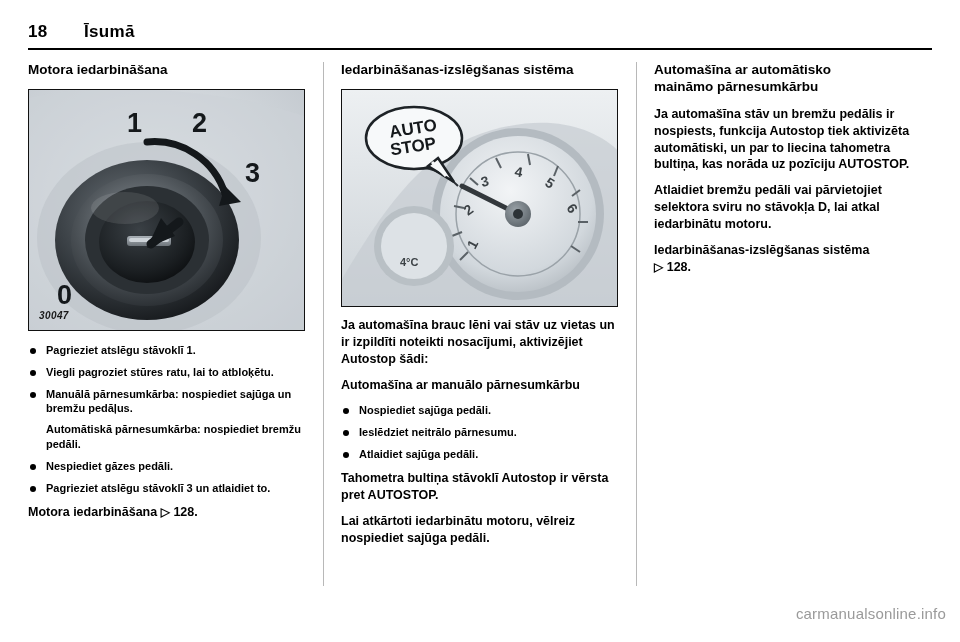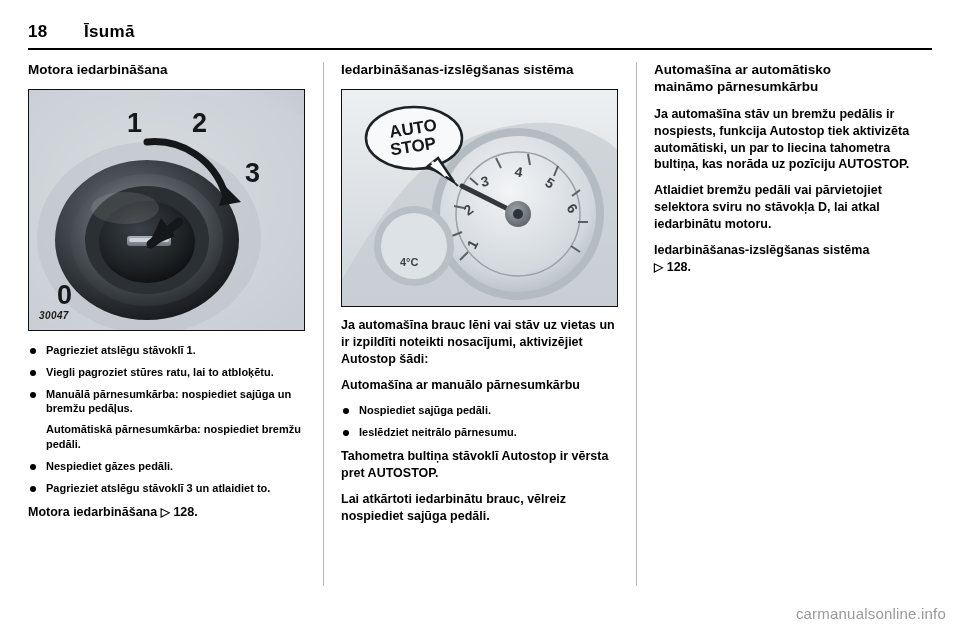--- a/index.html
+++ b/index.html
@@ -303,24 +303,25 @@
           </g>
         </svg>
       </div>
 
       <p class="body">Ja automašīna brauc lēni vai stāv uz vietas un ir izpildīti noteikti nosacījumi, aktivizējiet Autostop šādi:</p>
       <p class="body tight">Automašīna ar manuālo pārnesumkārbu</p>
 
       <ul class="bullets">
         <li><span class="dot"></span><span>Nospiediet sajūga pedāli.</span></li>
         <li><span class="dot"></span><span>Ieslēdziet neitrālo pārnesumu.</span></li>
+        <li><span class="dot"></span><span>Atlaidiet sajūga pedāli.</span></li>
       </ul>
 
       <p class="body">Tahometra bultiņa stāvoklī Autostop ir vērsta pret AUTOSTOP.</p>
-      <p class="body">Lai atkārtoti iedarbinātu brauc, vēlreiz nospiediet sajūga pedāli.</p>
+      <p class="body">Lai atkārtoti iedarbinātu motoru, vēlreiz nospiediet sajūga pedāli.</p>
     </div>
 
     <div class="col-gap"></div>
 
     <div class="col">
       <h2 class="sect" style="white-space: pre-line;">Automašīna ar automātisko
 maināmo pārnesumkārbu</h2>
 
       <p class="body">Ja automašīna stāv un bremžu pedālis ir nospiests, funkcija Autostop tiek aktivizēta automātiski, un par to liecina tahometra bultiņa, kas norāda uz pozīciju AUTOSTOP.</p>
       <p class="body">Atlaidiet bremžu pedāli vai pārvietojiet selektora sviru no stāvokļa D, lai atkal iedarbinātu motoru.</p>

